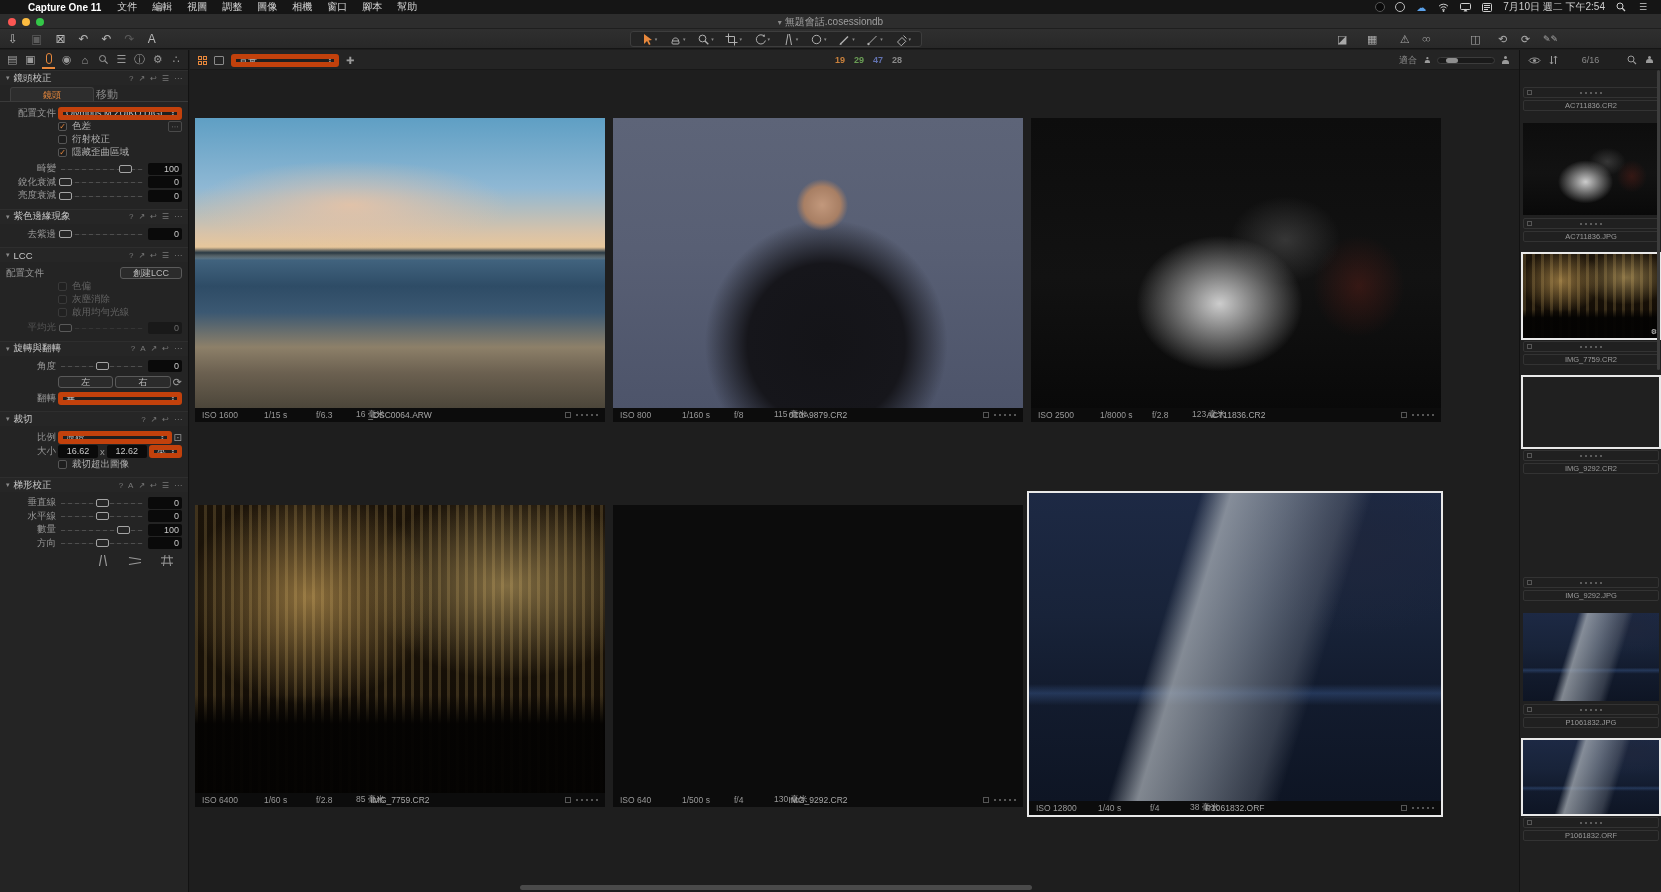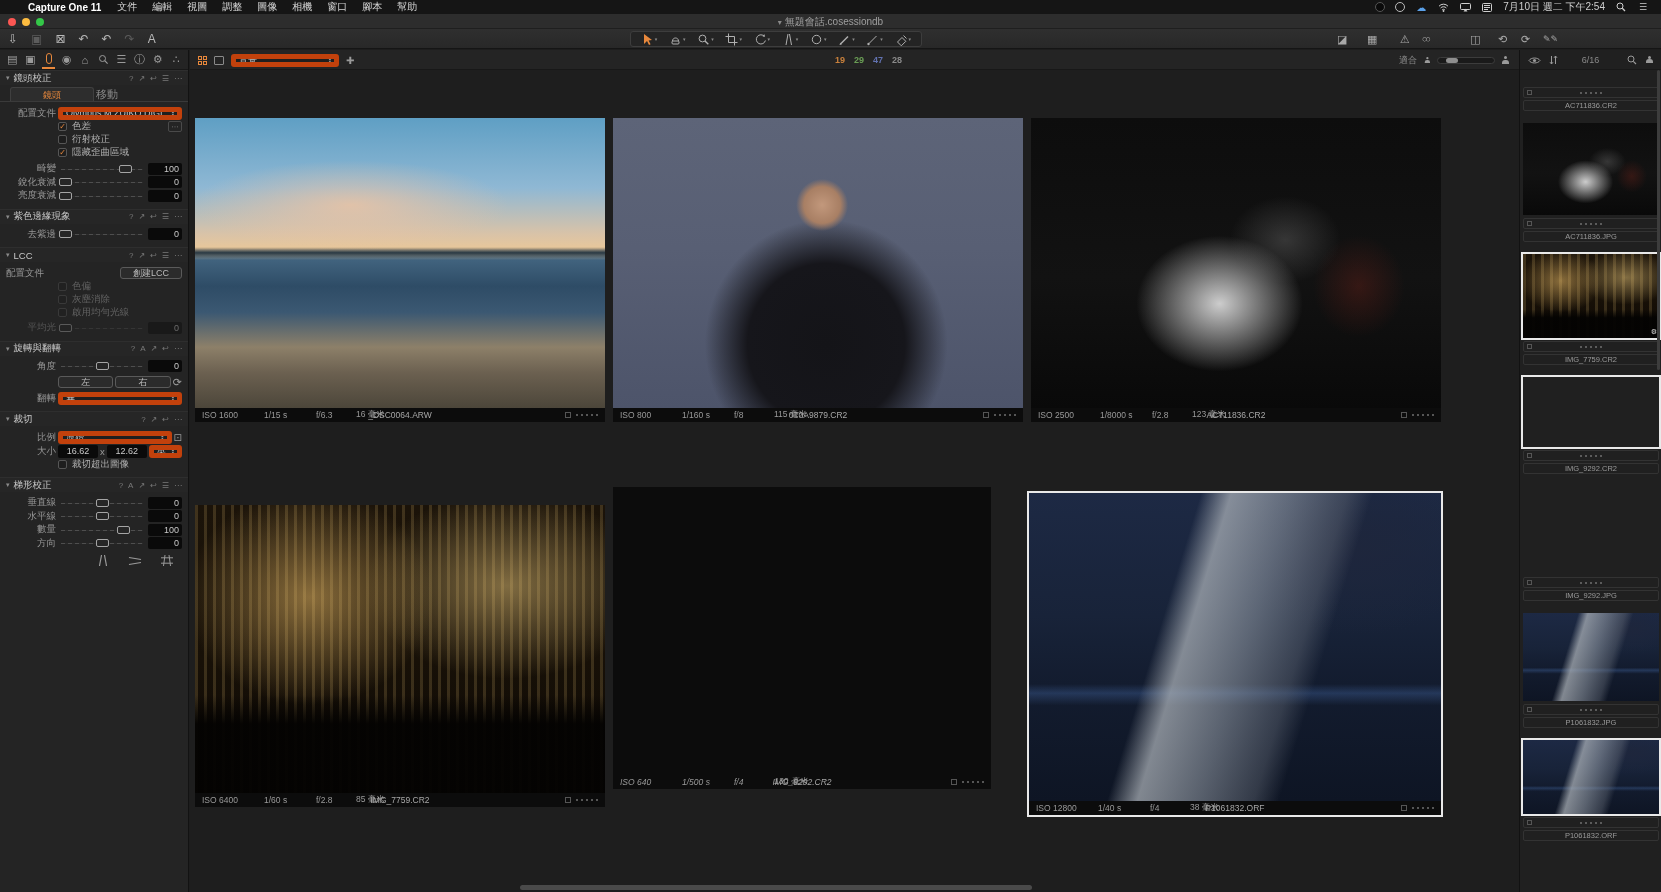--- a/index.html
+++ b/index.html
@@ -698,21 +698,21 @@
         <span class="rdots">
             <i></i>
             <i></i>
             <i></i>
             <i></i>
             <i></i>
           </span>
         </span>
     </div>
   </div>
-  <div class="cell" style="left:423px; top:437px; width:378px;font-style:italic;">
+  <div class="cell" style="left:423px; top:455px; width:410px;">
     <div class="photo photo-dancer" style="height:288px"></div>
     <div class="metabar">
       <span class="f1">ISO 640</span>
       <span class="f2">1/500 s</span>
       <span class="f3">f/4</span>
       <span class="f4">130 毫米</span>
       <span class="fname">IMG_9292.CR2</span>
       <span class="mr">
           <span class="mcb"></span>
         <span class="rdots">

